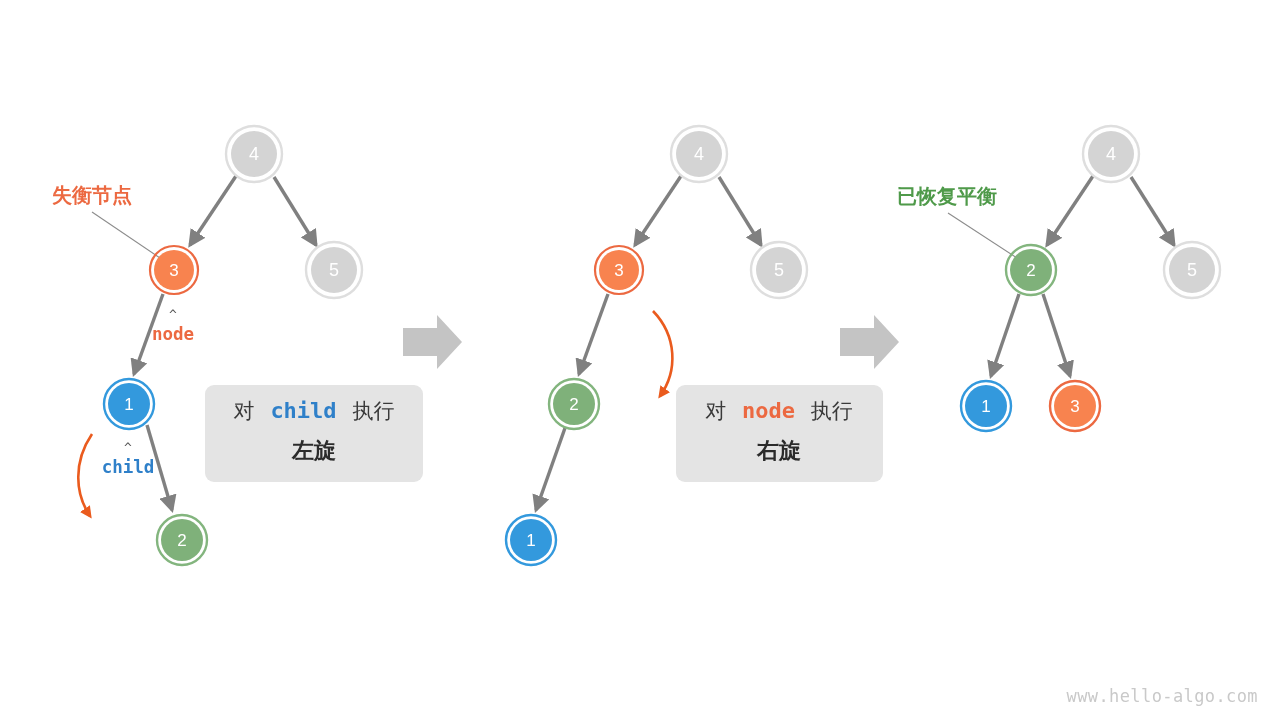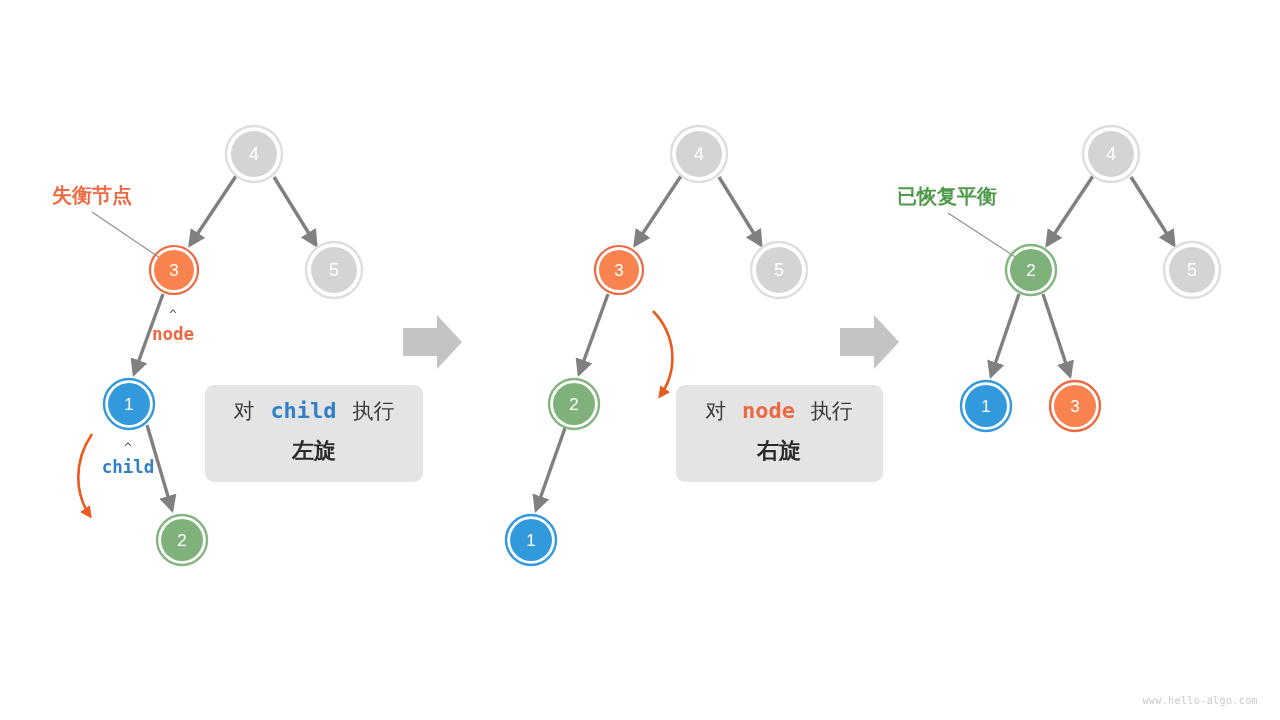--- a/index.html
+++ b/index.html
@@ -19,21 +19,21 @@
     left: 0;
     top: 0;
     width: 1280px;
     height: 720px;
   }
   .watermark {
     position: absolute;
     right: 22px;
     bottom: 14px;
     font-family: "DejaVu Sans Mono", "Liberation Mono", monospace;
-    font-size: 10px;
+    font-size: 17px;
     letter-spacing: 0.4px;
     color: #c9c9c9;
     user-select: none;
   }
 </style>
 </head>
 <body>
 
 <svg id="canvas" viewBox="0 0 1280 720">
   <defs>

